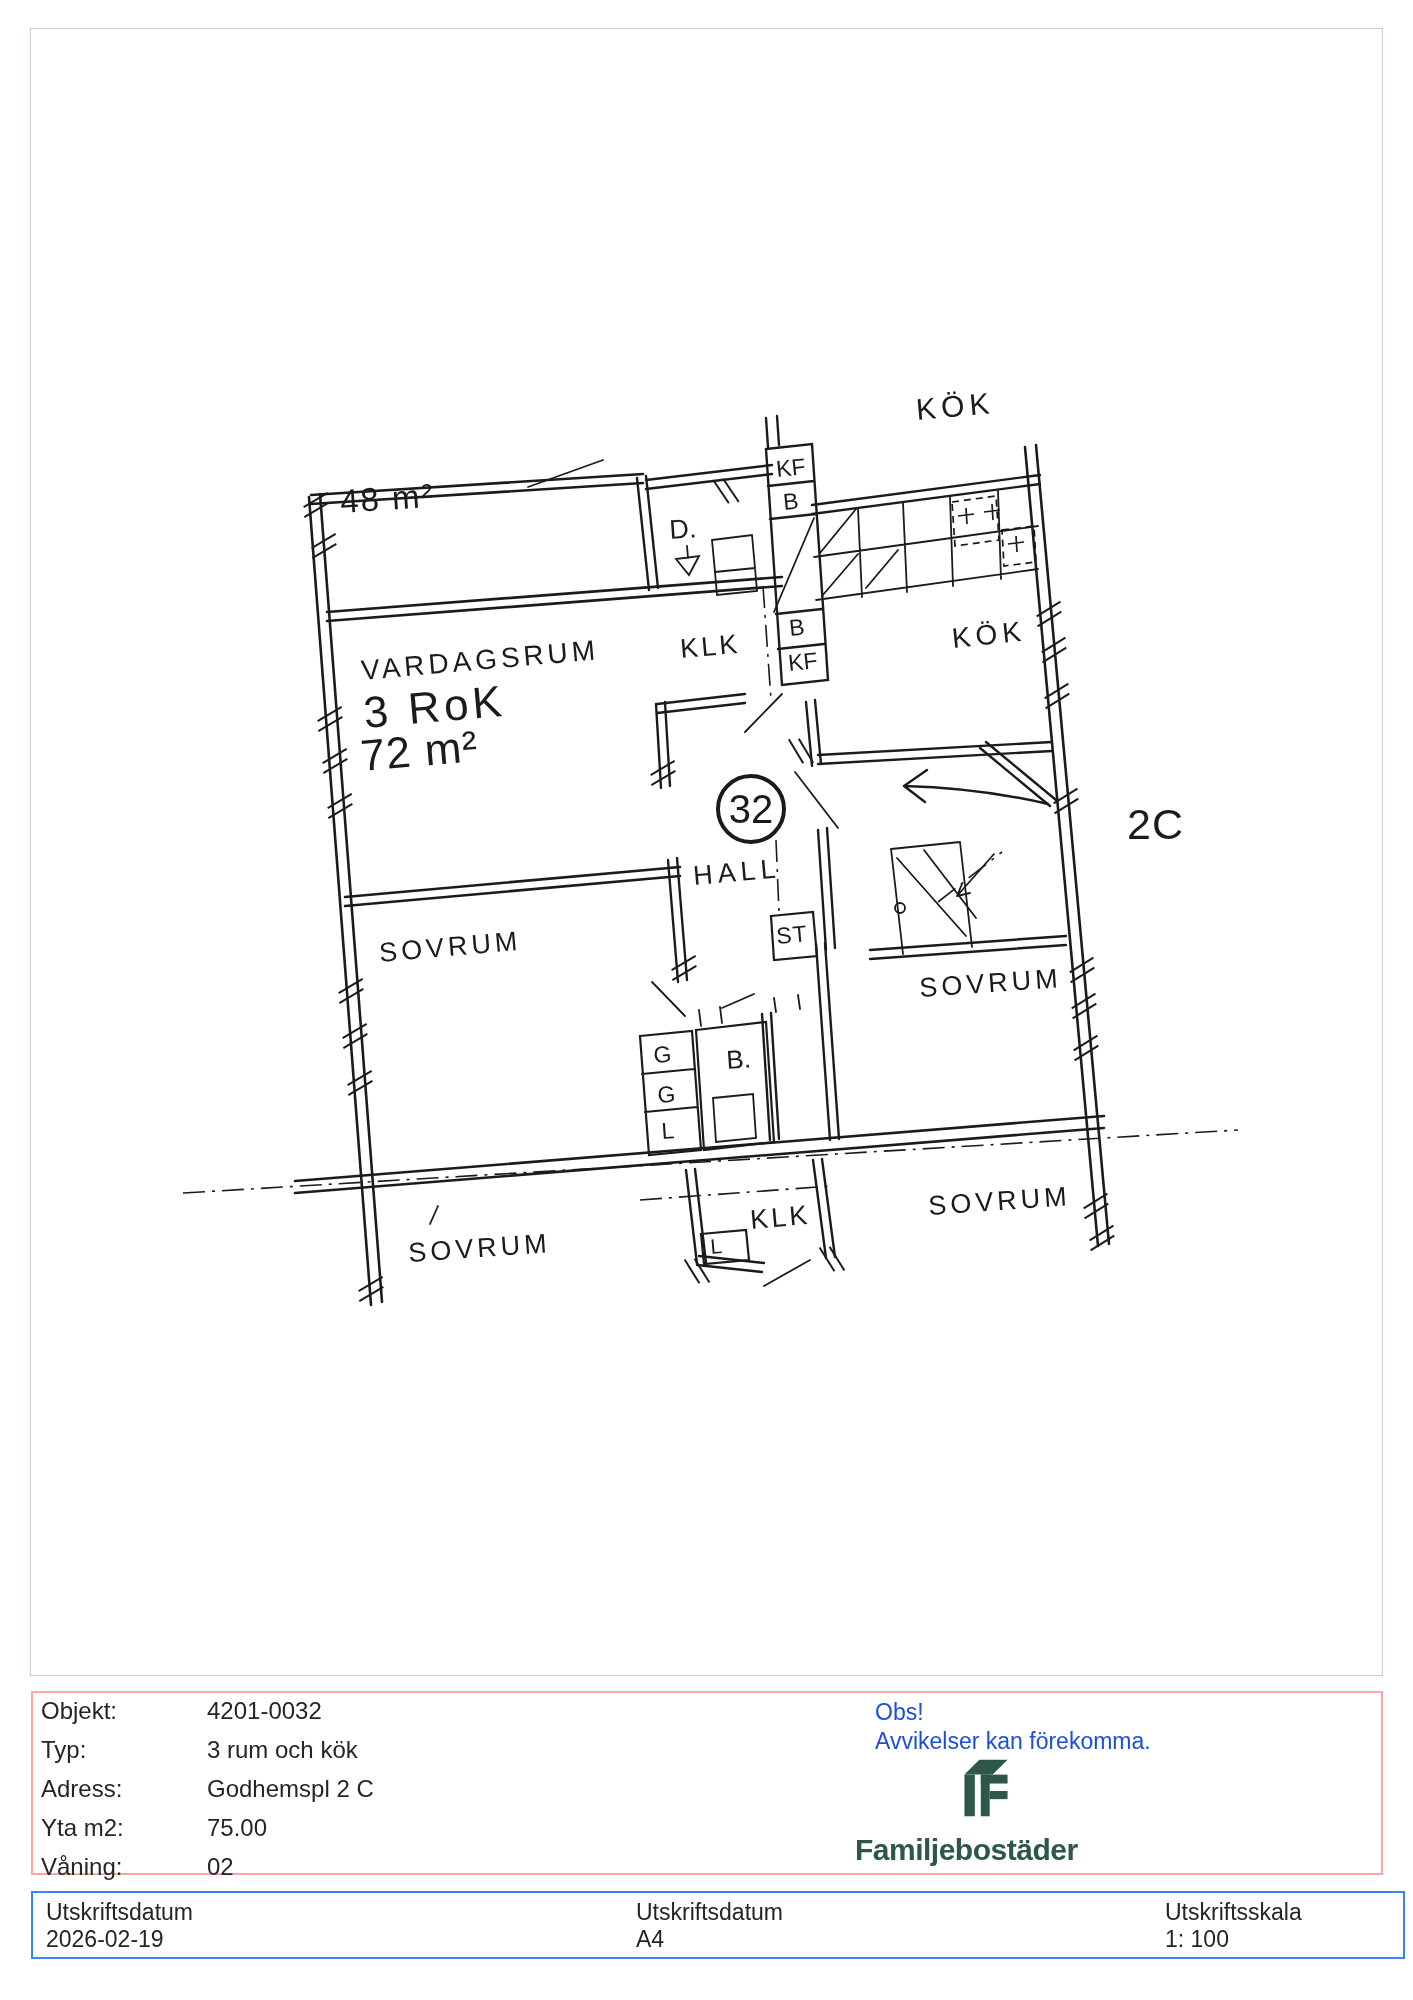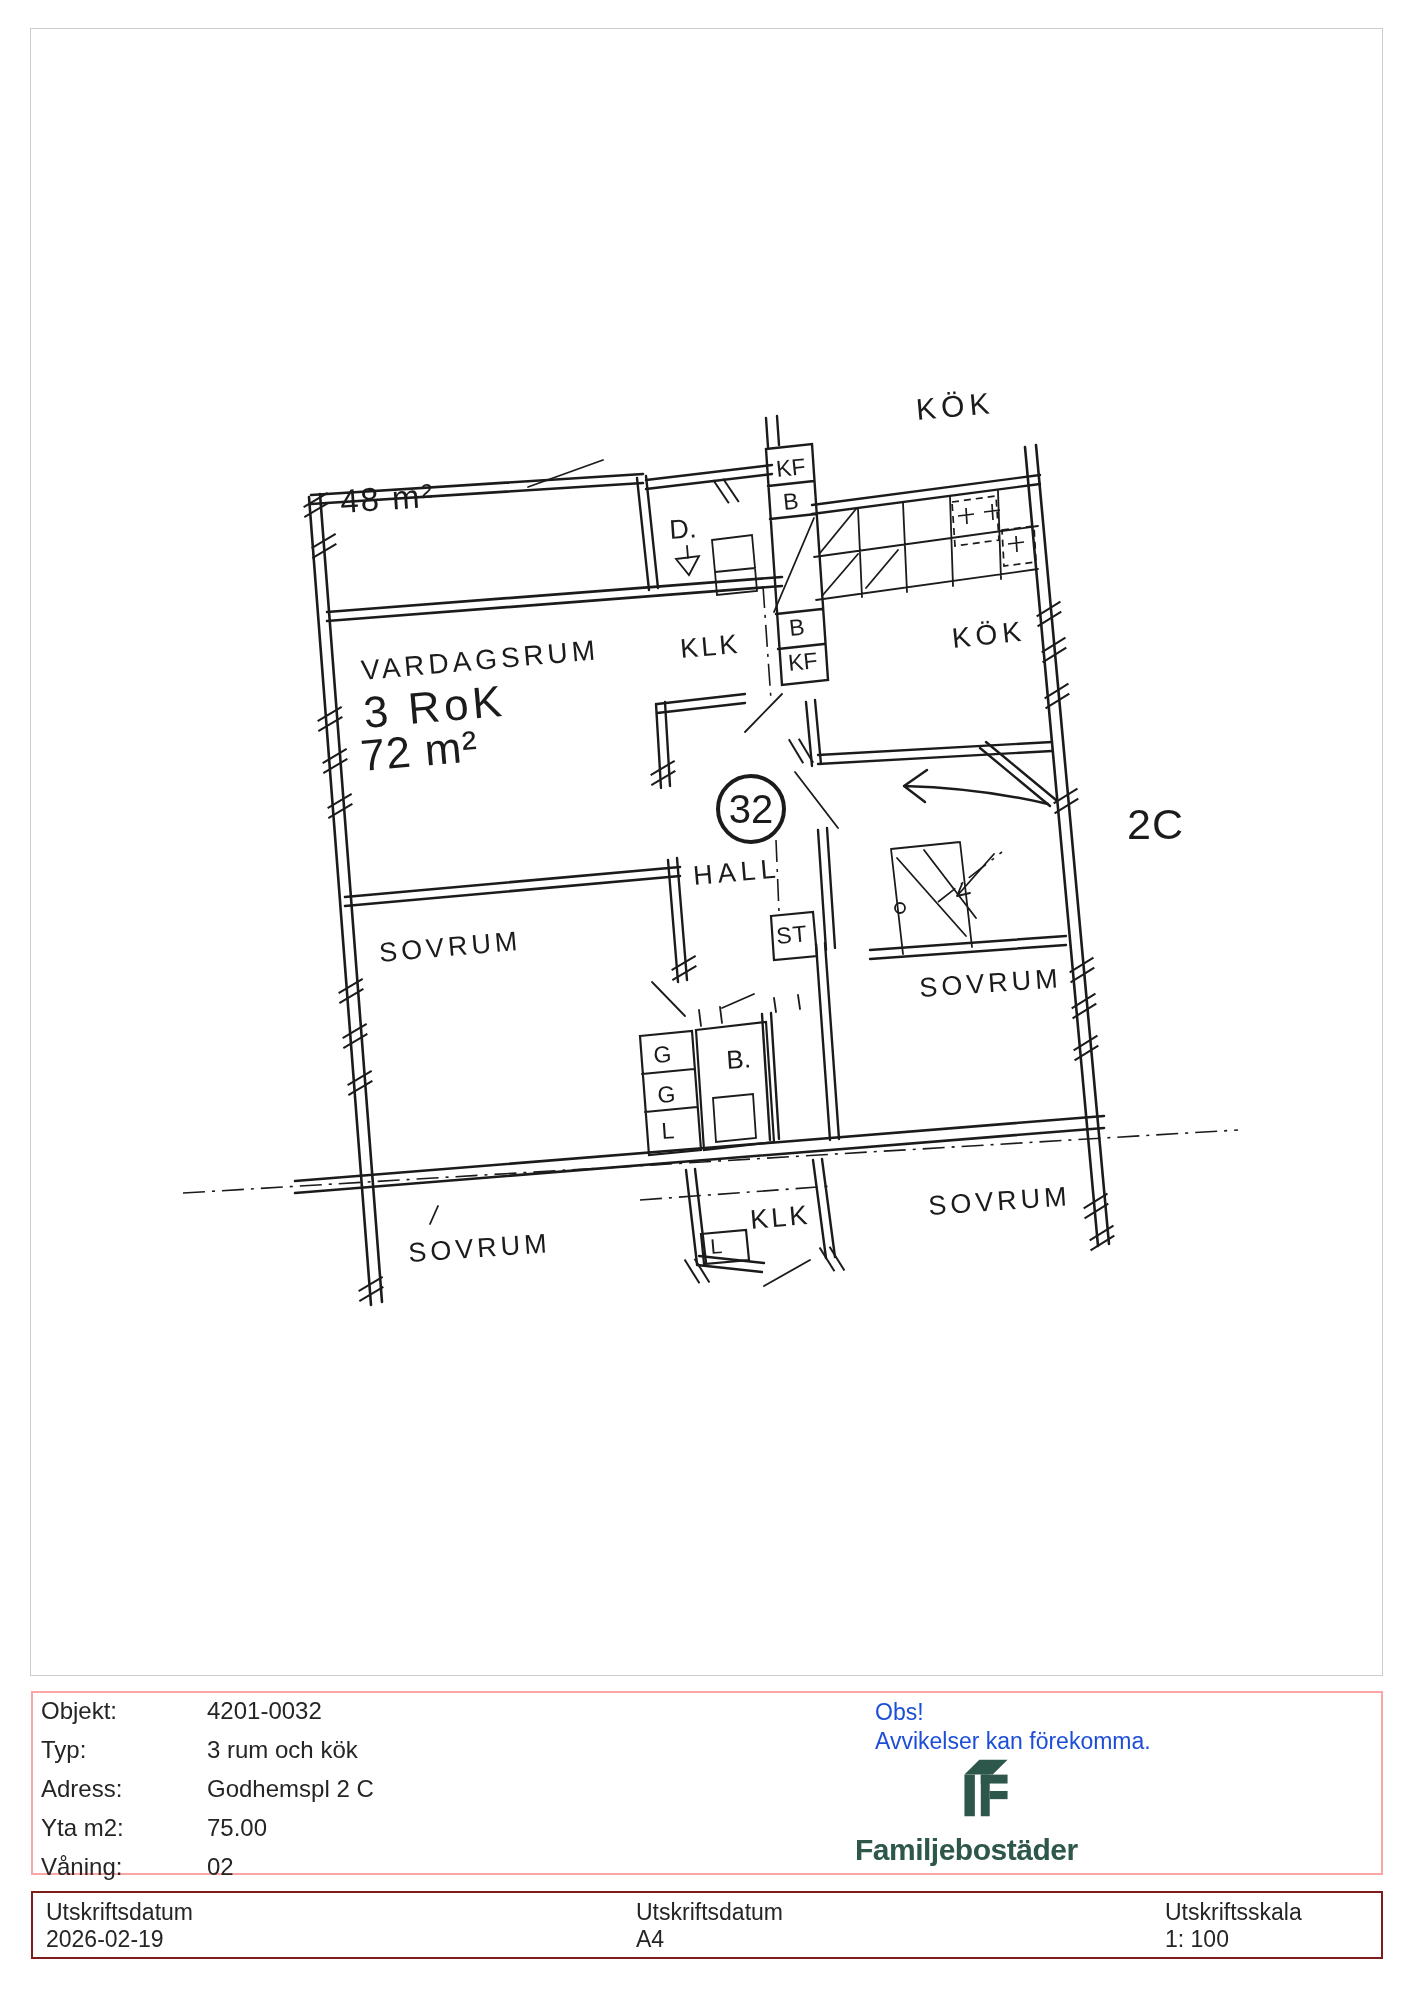--- a/index.html
+++ b/index.html
@@ -12,21 +12,21 @@
   .footer-box{position:absolute;left:31px;top:1691px;width:1348px;height:180px;
         border:2px solid #fca5a5;background:#fff;}
   .frow{position:absolute;font-size:24px;line-height:1;white-space:nowrap;color:#252525;}
   .frow .lbl{position:absolute;left:8px;top:0;}
   .frow .val{position:absolute;left:126px;top:0;margin-left:48px;}
   .notice{position:absolute;left:842px;top:5px;font-size:23px;line-height:29px;color:#1d4ed8;}
   .brandmark{position:absolute;left:822px;top:140px;width:320px;text-align:left;
         font-size:30px;font-weight:bold;letter-spacing:-0.5px;}
   .logo{position:absolute;left:924px;top:60px;width:58px;height:70px;}
   .print-bar{position:absolute;left:31px;top:1891px;width:1348px;height:64px;
-        border:2px solid #7f1d1d;background:#fff;}
+        border:2px solid #3b82f6;background:#fff;padding-left:22px;}
   .pcol{position:absolute;top:0;font-size:23px;line-height:1;color:#252525;white-space:nowrap;}
   .pcol .lbl{position:absolute;left:0;top:8px;}
   .pcol .val{position:absolute;left:0;top:35px;}
   .c1{left:13px;} .c2{left:603px;} .c3{left:1132px;}
 </style>
 </head>
 <body>
 
 <div class="page">
 

